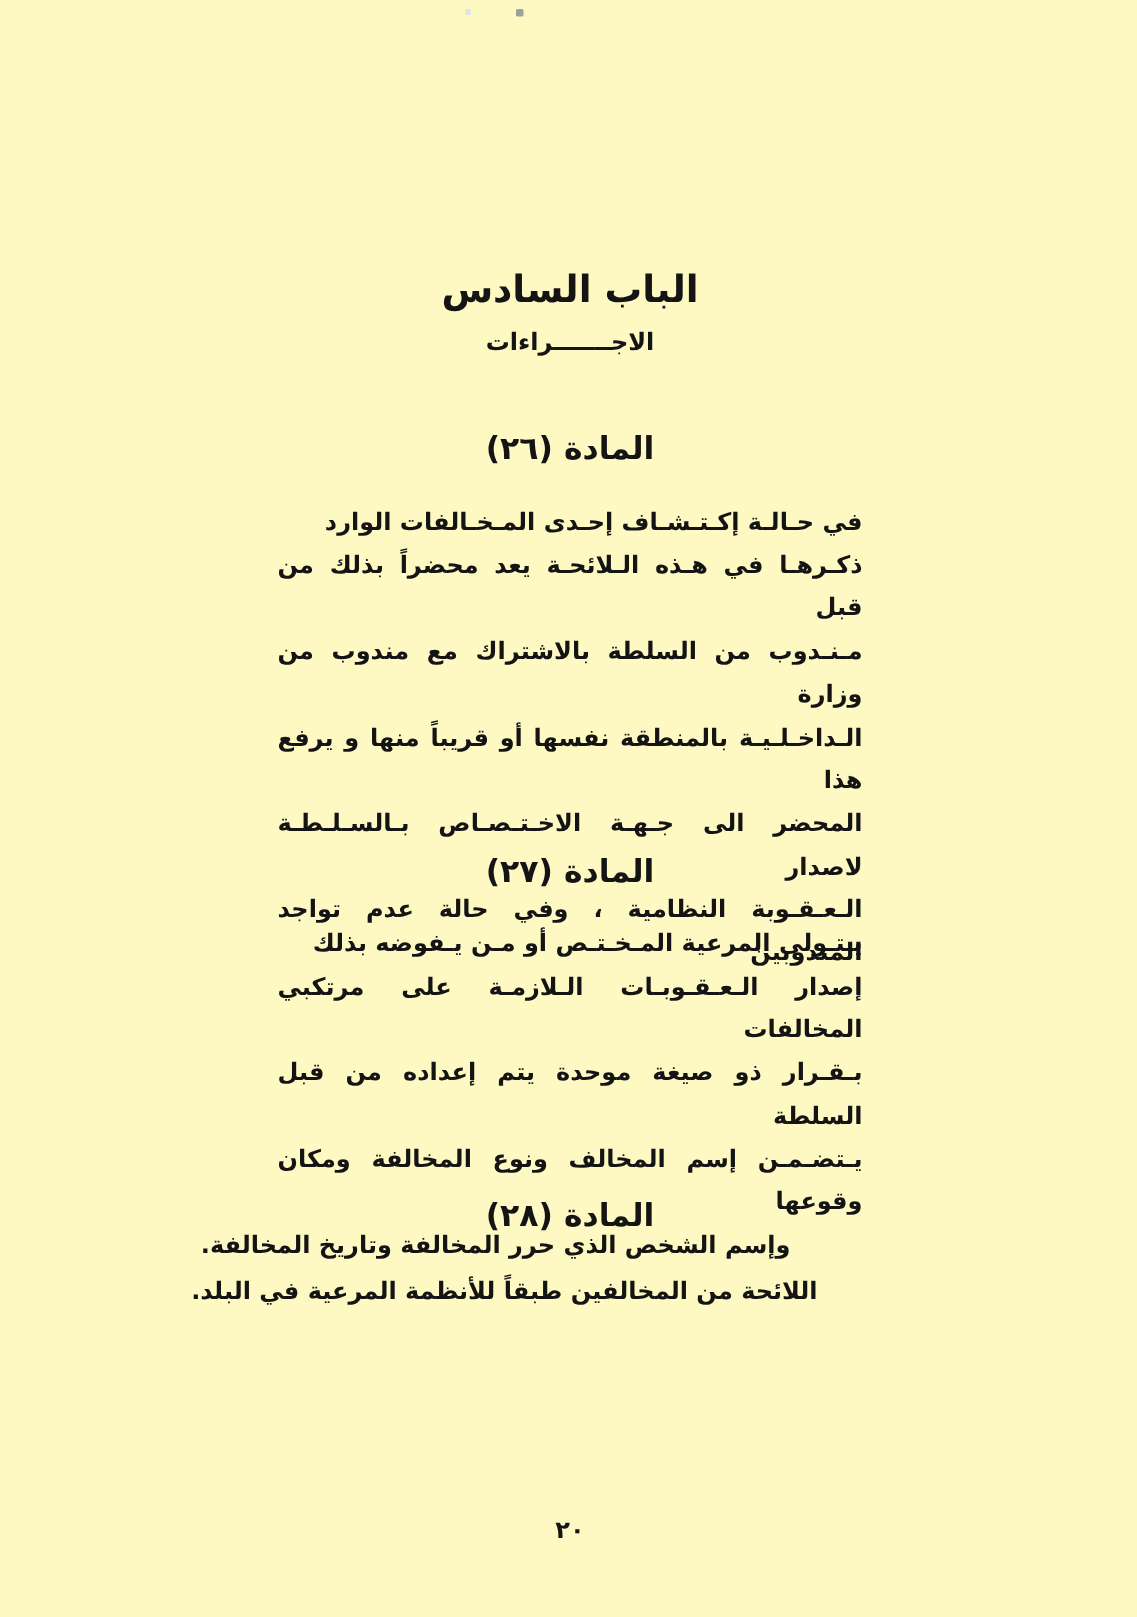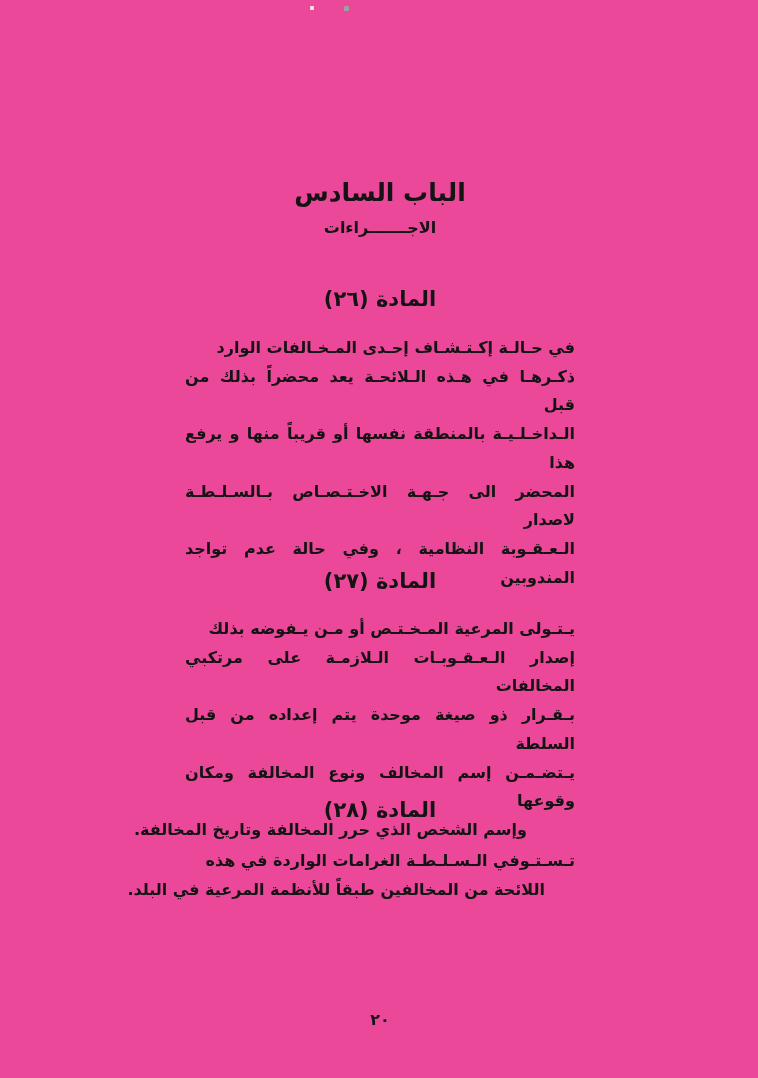--- a/index.html
+++ b/index.html
@@ -4,21 +4,21 @@
 <style>
   html, body {
     margin: 0;
     padding: 0;
     background: #ffffff;
   }
   .page {
     position: relative;
     width: 758px;
     height: 1078px;
-    background: #ec4899;
+    background: #fef9c3;
     overflow: hidden;
     direction: rtl;
     font-family: "DejaVu Sans", "Liberation Sans", sans-serif;
     color: #141414;
     -webkit-font-smoothing: antialiased;
   }
   .col {
     position: absolute;
     left: 185px;
     top: 0;
@@ -115,40 +115,40 @@
 
     <h1 class="chapter-title">الباب السادس</h1>
 
     <h2 class="chapter-subtitle">الاجـــــــراءات</h2>
 
     <section class="article">
       <h3 class="article-heading" id="h26">المادة (٢٦)</h3>
       <div class="article-body" id="b26">
           <div class="line first">في حـالـة إكـتـشـاف إحـدى المـخـالفات الوارد</div>
           <div class="line mid">ذكـرهـا في هـذه الـلائحـة يعد محضراً بذلك من قبل</div>
+          <div class="line mid">مـنـدوب من السلطة بالاشتراك مع مندوب من وزارة</div>
           <div class="line mid">الـداخـلـيـة بالمنطقة نفسها أو قريباً منها و يرفع هذا</div>
           <div class="line mid">المحضر الى جـهـة الاخـتـصـاص بـالسـلـطـة لاصدار</div>
           <div class="line mid">الـعـقـوبة النظامية ، وفي حالة عدم تواجد المندوبين</div>
         </div>
     </section>
 
     <section class="article">
       <h3 class="article-heading" id="h27">المادة (٢٧)</h3>
       <div class="article-body" id="b27">
           <div class="line first">يـتـولى المرعية المـخـتـص أو مـن يـفوضه بذلك</div>
           <div class="line mid">إصدار الـعـقـوبـات الـلازمـة على مرتكبي المخالفات</div>
           <div class="line mid">بـقـرار ذو صيغة موحدة يتم إعداده من قبل السلطة</div>
           <div class="line mid">يـتضـمـن إسم المخالف ونوع المخالفة ومكان وقوعها</div>
           <div class="line last">وإسم الشخص الذي حرر المخالفة وتاريخ المخالفة.</div>
         </div>
     </section>
 
     <section class="article">
       <h3 class="article-heading" id="h28">المادة (٢٨)</h3>
       <div class="article-body" id="b28">
-          <div class="line first">تـسـتـوفي الـسـلـطـة الغرامات الواردة في هذه</div>
           <div class="line last">اللائحة من المخالفين طبقاً للأنظمة المرعية في البلد.</div>
         </div>
     </section>
 
     <div class="page-number">٢٠</div>
   </div>
 </div>
 
 </body></html>

